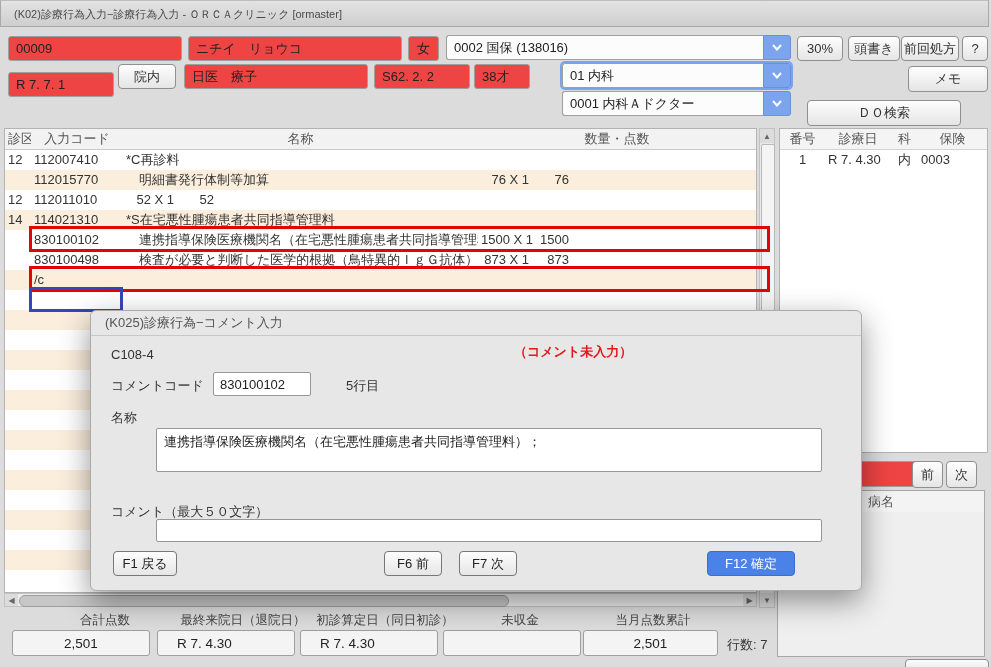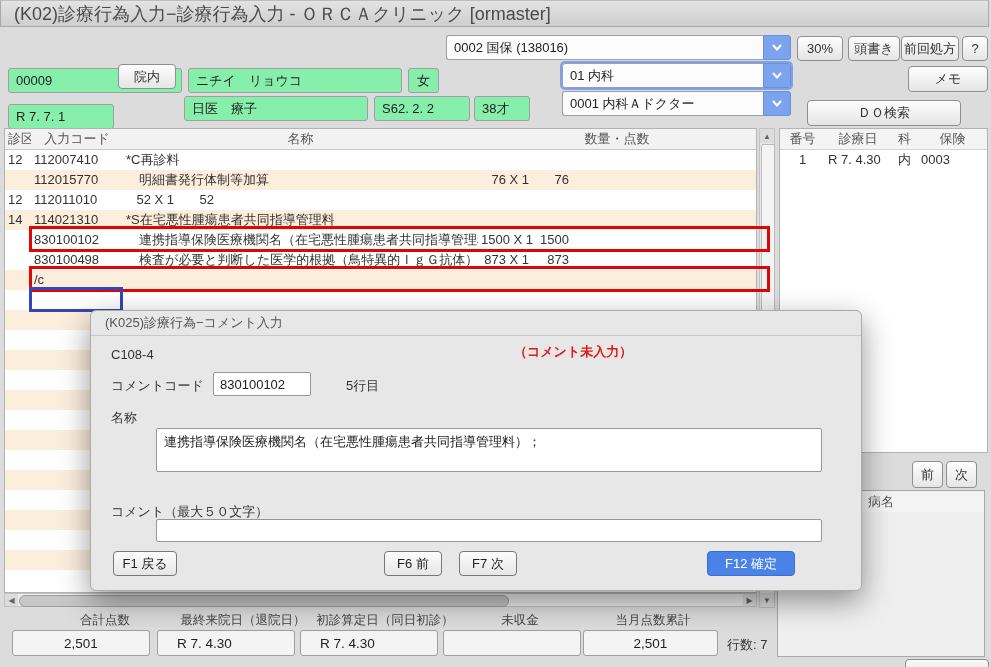--- a/index.html
+++ b/index.html
@@ -3,24 +3,24 @@
 <meta charset="utf-8">
 <style>
   html,body{margin:0;padding:0;}
   body{width:991px;height:667px;position:relative;overflow:hidden;
        background:#dcdcdc;font-family:"Liberation Sans",sans-serif;
        -webkit-font-smoothing:antialiased;color:#333;}
   .abs{position:absolute;}
   
   .titlebar{left:0;top:0;width:989px;height:27px;background:linear-gradient(#e3e3e3,#cecece);
             border:1px solid #a9a9a9;border-top-color:#bdbdbd;line-height:27px;padding-left:13px;
-            color:#4a4a4a;font-size:18px;box-sizing:border-box;}
-  
-  .fld{background:#86efac;border:1px solid #9f9f9f;border-radius:3px;font-size:13px;color:#222;
-       display:flex;align-items:center;padding:0 7px;height:23px;box-sizing:content-box;white-space:pre;margin-top:32px;}
+            color:#4a4a4a;font-size:11px;box-sizing:border-box;}
+  
+  .fld{background:#ef4444;border:1px solid #9f9f9f;border-radius:3px;font-size:13px;color:#222;
+       display:flex;align-items:center;padding:0 7px;height:23px;box-sizing:content-box;white-space:pre;}
   .fld.center{justify-content:center;padding:0;}
   .btn{background:linear-gradient(#fefefe,#e5e5e5);border:1px solid #8f8f8f;border-radius:4px;
        font-size:13px;color:#333;display:flex;align-items:center;justify-content:center;
        height:23px;cursor:default;white-space:pre;}
   .combo{display:flex;height:25px;}
   .combo .cval{flex:1;background:#fcfcfc;border:1px solid #9f9f9f;border-right:none;
                border-radius:3px 0 0 3px;font-size:13px;color:#222;display:flex;align-items:center;
                padding:0 7px;white-space:pre;overflow:hidden;}
   .combo .carr{width:26px;background:#7ba3ee;border:1px solid #6a90d8;border-radius:0 3px 3px 0;
                display:flex;align-items:center;justify-content:center;}

